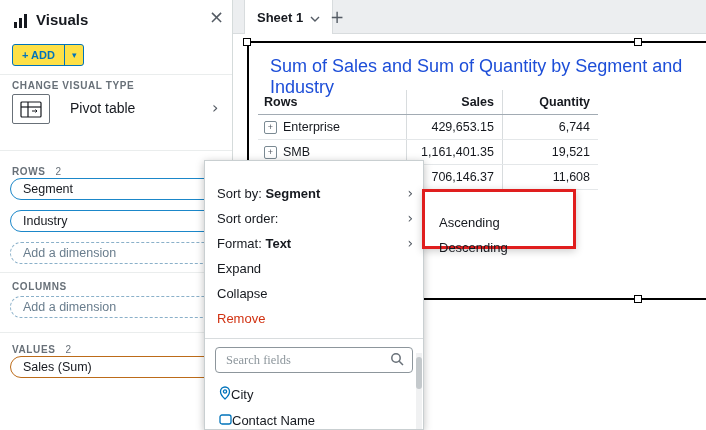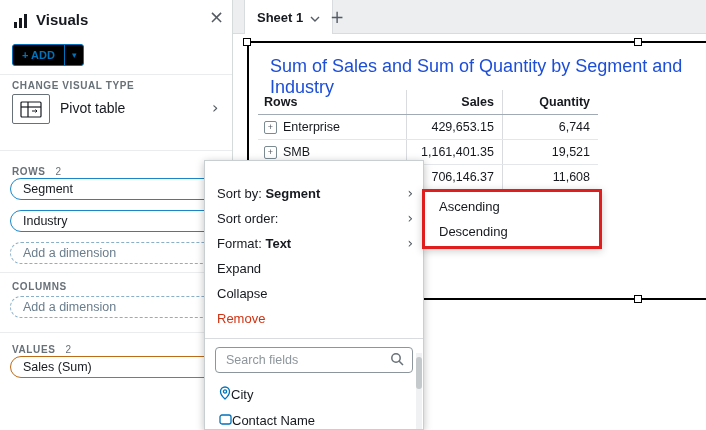--- a/index.html
+++ b/index.html
@@ -10,28 +10,28 @@
     font-size:13px;
   }
   .abs{position:absolute;}
   .glyph{font-family:"DejaVu Sans",sans-serif;}
 
   
   .panel{left:0;top:0;width:233px;height:430px;background:#fff;border-right:1px solid #d5dbdb;box-sizing:border-box;}
   .panel-title{left:36px;top:11px;font-size:15px;font-weight:600;}
   .panel-icon{left:13px;top:13px;}
   .close-btn{left:209px;top:8px;font-size:18px;color:#545b64;cursor:pointer;line-height:18px;}
-  .add-btn{left:12px;top:44px;display:inline-flex;align-items:stretch;border:1px solid #0073bb;border-radius:3px;color:#0073bb;font-size:11px;font-weight:700;background:#000000;}
+  .add-btn{left:12px;top:44px;display:inline-flex;align-items:stretch;border:1px solid #0073bb;border-radius:3px;color:#0073bb;font-size:11px;font-weight:700;background:#fde047;}
   .add-main{padding:4px 9px;}
   .add-caret{padding:4px 7px;border-left:1px solid #0073bb;font-size:9px;display:flex;align-items:center;}
   .hr{left:0;width:232px;height:1px;background:#eaeded;}
   .sec-label{font-size:10px;color:#687078;letter-spacing:.6px;font-weight:700;}
   .sec-count{margin-left:10px;font-weight:400;color:#687078;}
   .vtype-box{left:12px;top:94px;width:36px;height:28px;border:1px solid #687078;border-radius:2px;display:flex;align-items:center;justify-content:center;background:#fff;}
-  .vtype-label{left:60px;top:100px;font-size:14px;}
+  .vtype-label{left:70px;top:100px;font-size:14px;}
   .chev-right{color:#545b64;font-size:16px;line-height:16px;}
   .pill{left:10px;width:211px;height:22px;border-radius:12px;background:#fff;display:flex;align-items:center;padding:0 12px;font-size:12.5px;box-sizing:border-box;}
   .pill.dim{border:1px solid #1b87c9;}
   .pill.measure{border:1px solid #bc6b19;}
   .pill.placeholder{border:1px dashed #8ab0c9;color:#697d8d;}
 
   
   .strip{left:233px;top:0;width:473px;height:34px;background:#eceef0;border-bottom:1px solid #d8dcde;box-sizing:border-box;}
   .tab{left:244px;top:0;height:34px;background:#fff;padding:0 12px;display:flex;align-items:center;gap:7px;font-size:13px;font-weight:700;border-left:1px solid #d8dcde;border-right:1px solid #d8dcde;box-sizing:border-box;}
   .add-tab{left:330px;top:7px;font-size:17px;color:#545b64;cursor:pointer;}
@@ -50,28 +50,28 @@
   .expand-box{width:11px;height:11px;border:1px solid #7b8a93;border-radius:2px;display:flex;align-items:center;justify-content:center;font-size:9px;line-height:9px;color:#545b64;flex:0 0 auto;}
 
   
   .menu{left:204px;top:160px;width:220px;height:270px;background:#fff;border:1px solid #c9cfd1;box-shadow:0 2px 8px rgba(0,0,0,.25);z-index:10;box-sizing:border-box;padding-top:20px;}
   .menu-item{display:block;height:25px;line-height:25px;padding:0 12px;font-size:13px;position:relative;cursor:pointer;white-space:nowrap;}
   .menu-item .val{font-weight:700;}
   .menu-item .chev{position:absolute;right:10px;top:0;line-height:25px;color:#545b64;font-size:14px;}
   .menu-item.danger{color:#d13212;}
   .menu-sep{margin:7px 0 4px;border-top:1px solid #d8dcde;}
   .search{margin:8px 10px 8px;height:26px;border:1px solid #8d969c;border-radius:4px;display:flex;align-items:center;padding:0 8px;box-sizing:border-box;background:#fff;}
-  .search input{border:none;outline:none;flex:1;font-size:12.5px;font-family:Liberation Sans, sans-serif;color:#ec4899;background:transparent;min-width:0;}
+  .search input{border:none;outline:none;flex:1;font-size:12.5px;font-family:Liberation Serif, serif;color:#ec4899;background:transparent;min-width:0;}
   .search input::placeholder{color:#8d969c;}
   .field-item{height:26px;display:flex;align-items:center;padding:0 14px;font-size:13px;cursor:pointer;}
   .menu-scrolltrack{position:absolute;right:1px;top:192px;width:6px;height:76px;background:#f0f1f2;}
   .menu-scrollthumb{position:absolute;right:1px;top:196px;width:6px;height:32px;background:#c4c9cc;border-radius:3px;}
 
   
-  .submenu{left:422px;top:189px;width:180px;height:60px;background:#fff;border:3px solid #e01e1e;box-sizing:border-box;z-index:20;box-shadow:0 2px 8px rgba(0,0,0,.2);padding-top:2px;}
+  .submenu{left:422px;top:189px;width:154px;height:60px;background:#fff;border:3px solid #e01e1e;box-sizing:border-box;z-index:20;box-shadow:0 2px 8px rgba(0,0,0,.2);padding-top:18px;}
   .submenu-item{height:25px;line-height:25px;padding:0 14px;font-size:13px;cursor:pointer;}
 </style>
 </head>
 <body>
 
 <div class="abs panel">
   <span class="abs panel-icon">
     <svg width="16" height="16" viewBox="0 0 16 16" fill="#16191f">
         <rect x="1" y="9" width="3" height="6"></rect>
         <rect x="6" y="5" width="3" height="10"></rect>

